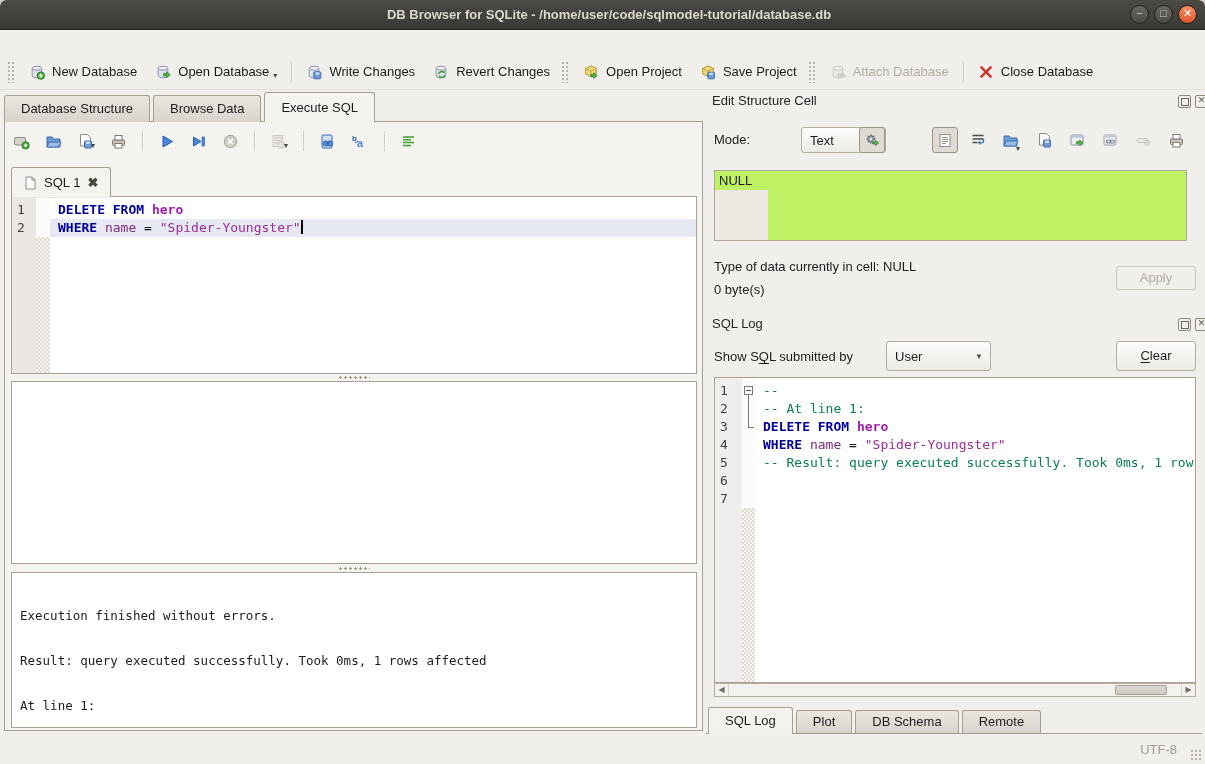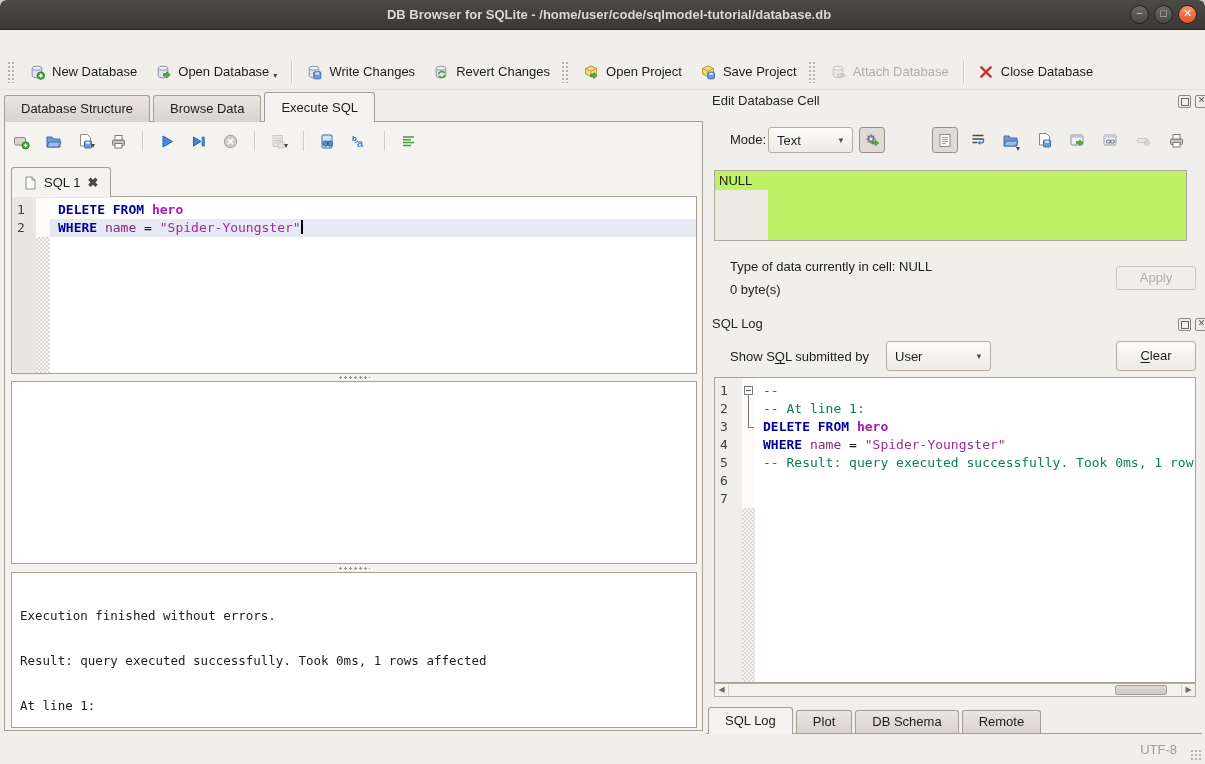--- a/index.html
+++ b/index.html
@@ -103,21 +103,21 @@
     line-height:15px; overflow:hidden; white-space:pre; }
   
   .dock-title { position:absolute; font-size:13px; color:#262626; }
   .dock-btns { position:absolute; display:flex; gap:4px; }
   .dock-btn { width:13px; height:13px; border:1px solid #8d877e; border-radius:2px;
     position:relative; background:#f1efeb; }
   .dock-btn.float:after { content:""; position:absolute; left:2px; top:2px; width:6px;
     height:6px; border:1px solid #6b665f; }
   .dock-btn.close:after { content:"✕"; position:absolute; left:0; right:0; top:-1px;
     font-size:9px; text-align:center; color:#5f5a54; }
-  .label { white-space:nowrap;margin-left:16px; }
+  .label { white-space:nowrap; }
   .select { position:absolute; border:1px solid #b4aca1; border-radius:3px;
     background:linear-gradient(#fdfcfb,#eceae5); padding-left:8px; display:flex;
     align-items:center; }
   .select .sel-caret { position:absolute; right:7px; font-size:8px; color:#55504a; }
   .btn { position:absolute; border:1px solid #b4aca1; border-radius:3px;
     background:linear-gradient(#fdfcfb,#eceae5); text-align:center; }
   .btn.disabled { color:#b2aca4; background:#f1efec; border-color:#ccc6bd; }
   .icon-btn { display:inline-flex; align-items:center; justify-content:center; }
   .icon-btn.pressed { width:26px; height:26px; border:1px solid #9a938a;
     border-radius:3px; background:#dfdbd4; }
@@ -402,28 +402,28 @@
 
     <div class="msg-pane pane-border">
       <div>Execution finished without errors.</div>
       <div>Result: query executed successfully. Took 0ms, 1 rows affected</div>
       <div>At line 1:</div>
       
       
     </div>
   </div>
 
-  <div class="dock-title" style="left:712px; top:93px;">Edit Database Cell</div>
+  <div class="dock-title" style="left:712px; top:93px;">Edit Structure Cell</div>
   <div class="dock-btns" style="left:1178px; top:95px;">
     <div class="dock-btn float"></div>
     <div class="dock-btn close"></div>
   </div>
 
   <div class="label" style="position:absolute; left:714px; top:132px;">Mode:</div>
-  <div class="select" style="left:768px; top:127px; width:85px; height:26px;">
+  <div class="select" style="left:801px; top:127px; width:85px; height:26px;">
     <span>Text</span>
     <span class="sel-caret">▼</span>
   </div>
   <div class="icon-btn pressed" style="position:absolute; left:859px; top:127px;">
     <span class="icon">
         <svg width="16" height="16" viewBox="0 0 16 16">
           <circle cx="7" cy="7" r="3.2" fill="#9aa0a8" stroke="#6b7078"></circle>
           <path d="M7 2.2v2M7 9.8v2M2.2 7h2M9.8 7h2M3.6 3.6l1.4 1.4M10.4 3.6L9 5M3.6 10.4L5 9" stroke="#6b7078" stroke-width="1.2"></path>
           <circle cx="7" cy="7" r="1.2" fill="#e8eaee"></circle>
           <path d="M8.5 10h3V8.4l3.2 2.6-3.2 2.6v-1.6h-3z" fill="#59b54a" stroke="#2c7d22" stroke-width=".7"></path>

